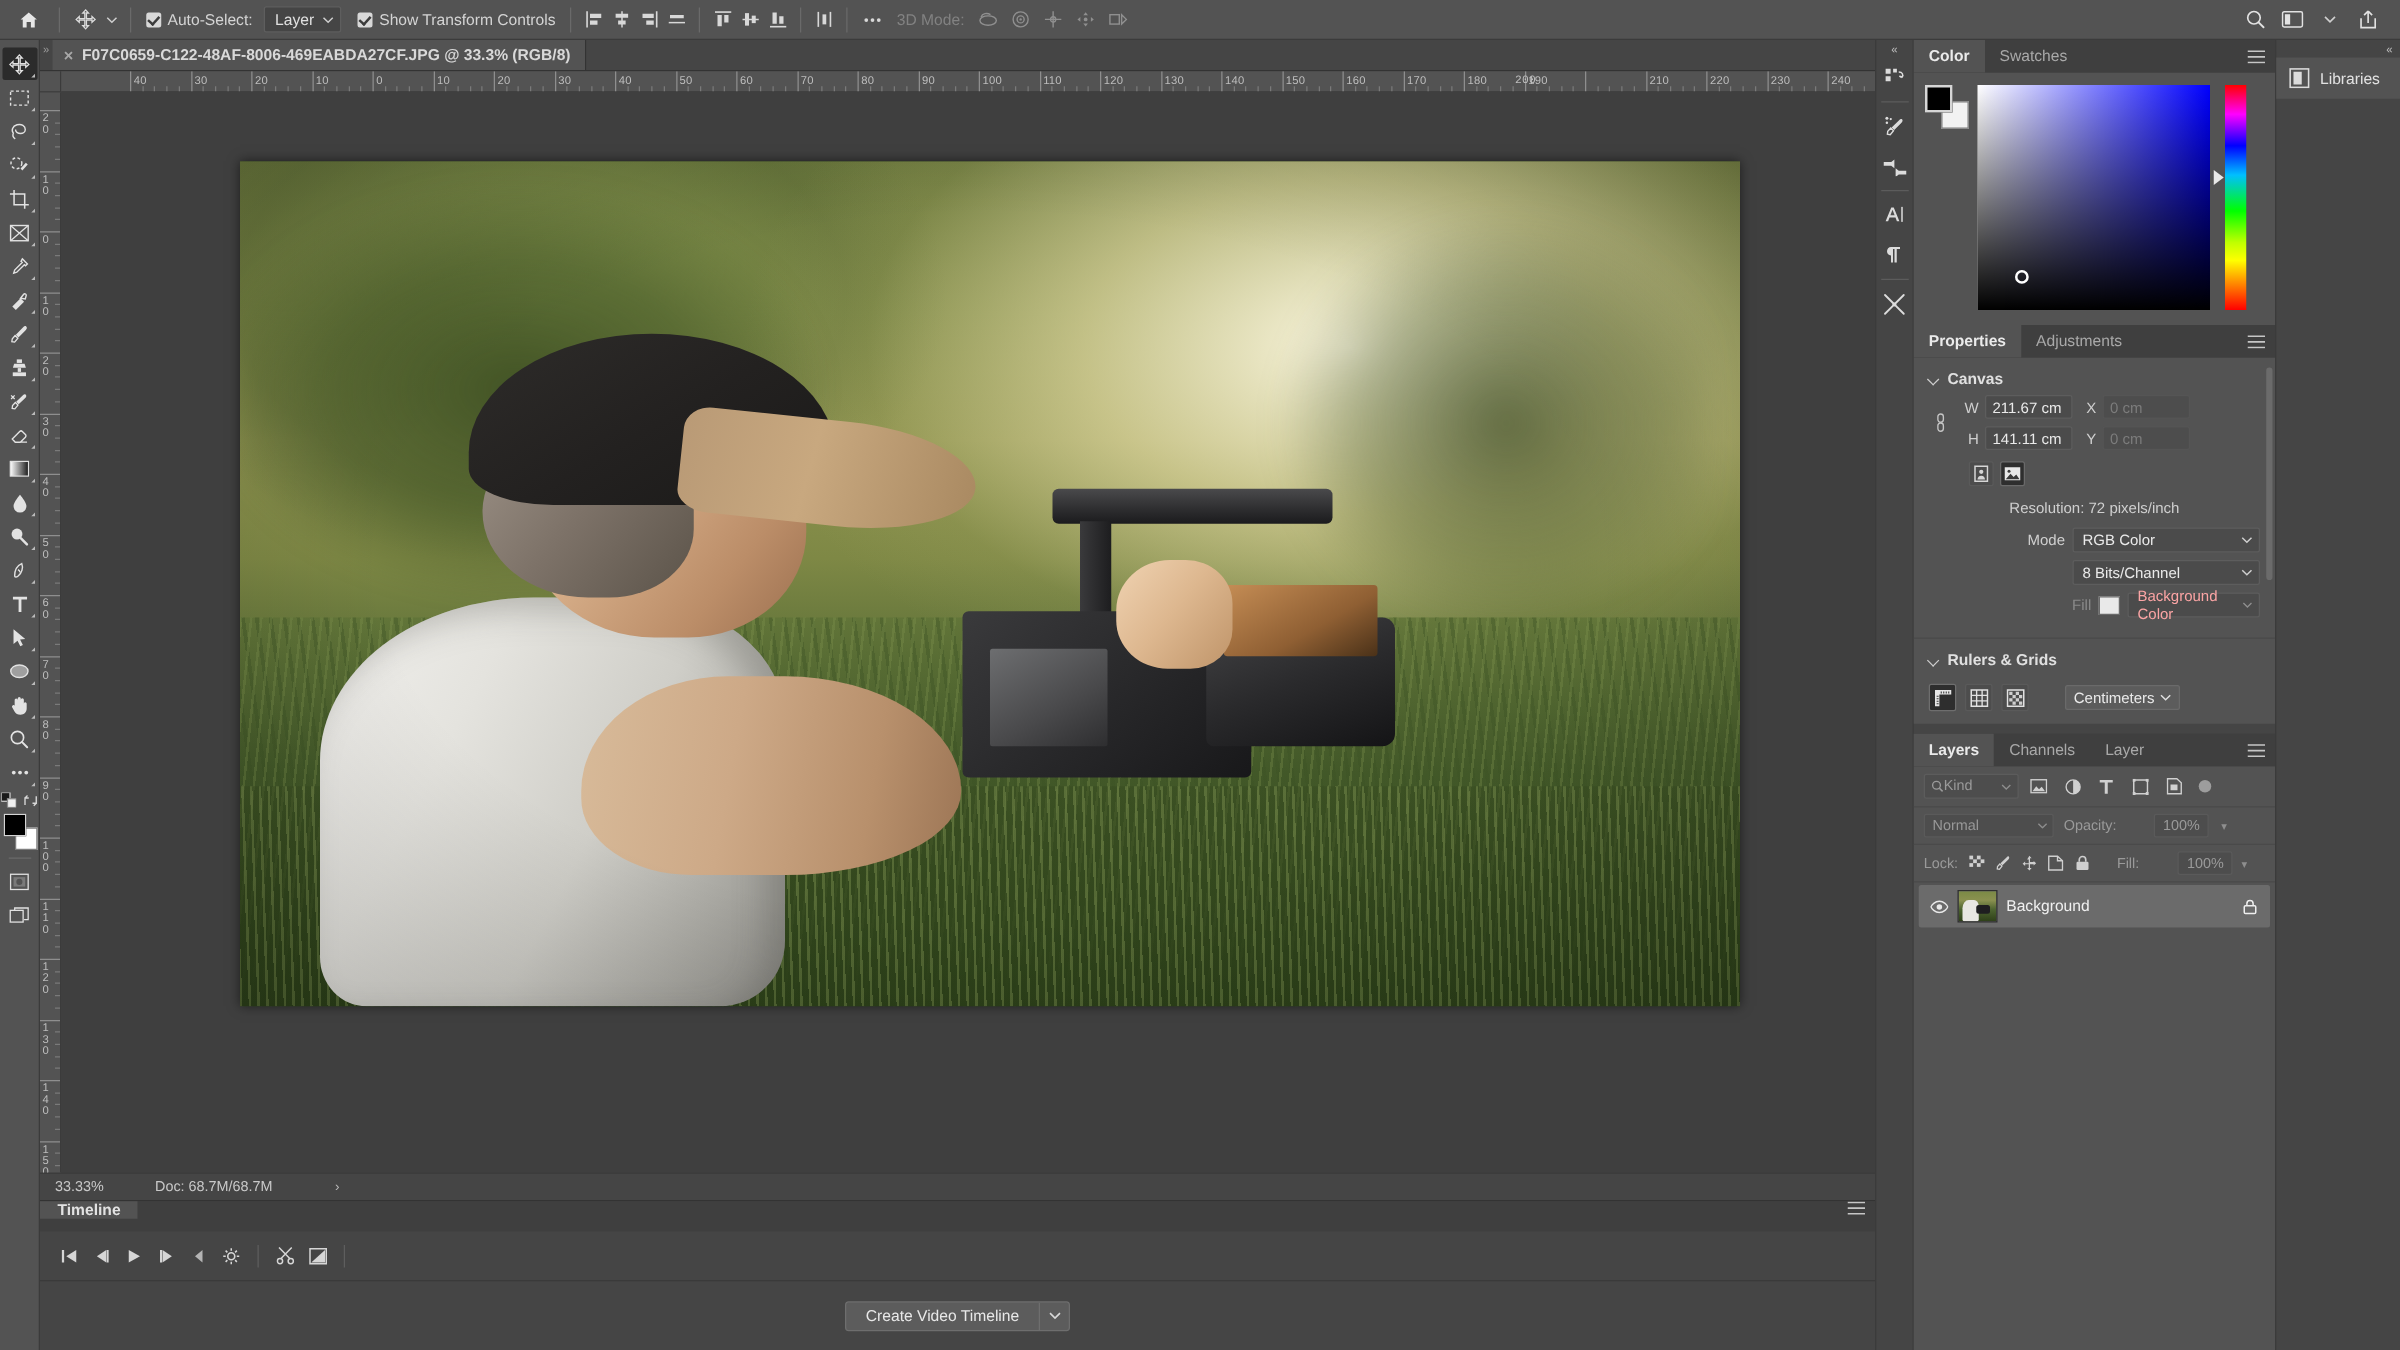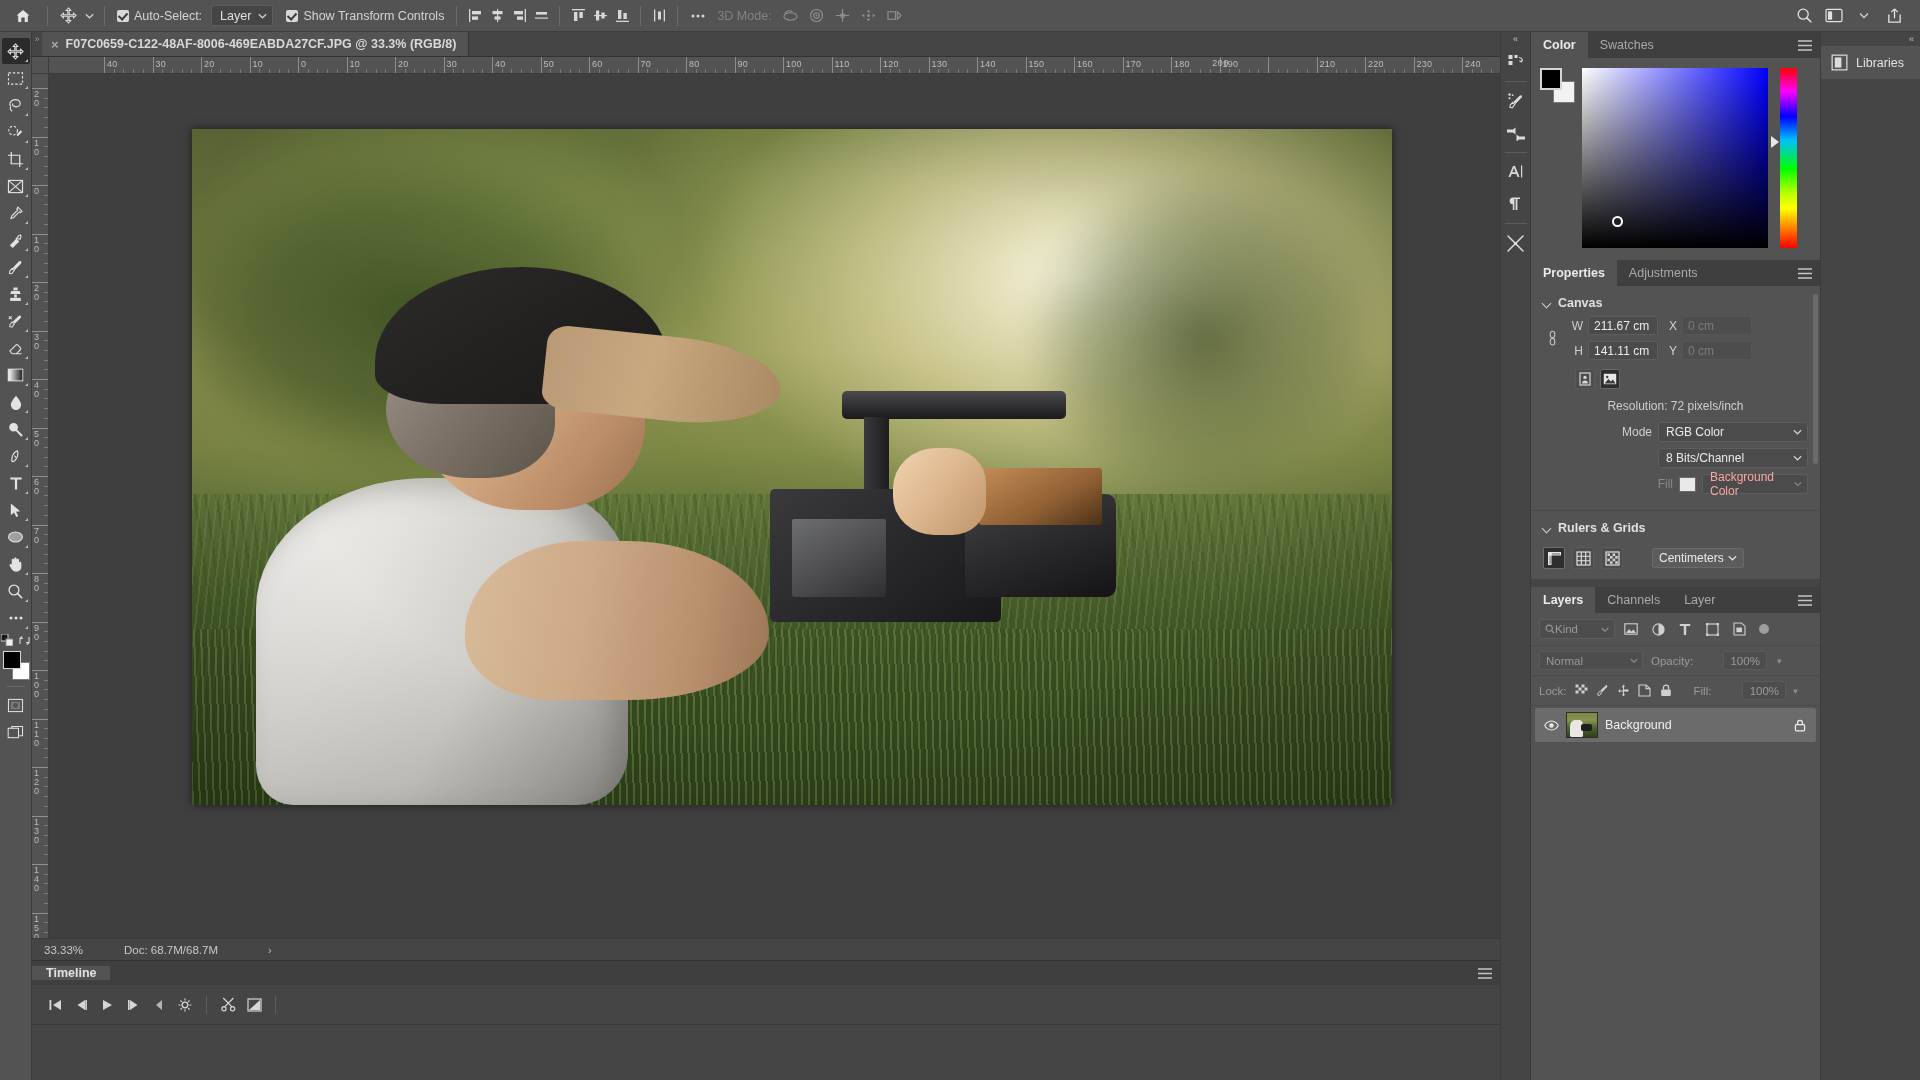--- a/index.html
+++ b/index.html
@@ -235,21 +235,21 @@
   }
   .sb-zoom { width: 78px; padding-left: 12px; }
   .sb-doc { padding-left: 14px; }
   .sb-arrow { padding-left: 50px; color: #bbb; font-size: 11px; }
 
   
   .timeline-panel {
     height: 120px; min-height: 120px; background: #454545;
     border-top: 1px solid #333; display: flex; flex-direction: column;
   }
-  .tl-tabrow { height: 24px; display: flex; align-items: center; background: #3f3f3f; }
+  .tl-tabrow { height: 24px; display: flex; align-items: flex-start; background: #3f3f3f; }
   .tl-tab {
     background: #535353; color: #e2e2e2; font-weight: bold; font-size: 12.5px;
     display: flex; align-items: center; padding: 0 14px;
   }
   .tl-menu { margin-left: auto; display: flex; align-items: center; padding-right: 8px; }
   .tl-controls { height: 40px; display: flex; align-items: center; padding: 0 10px; gap: 0; border-bottom: 1px solid #3a3a3a;}
   .tl-btn { width: 26px; height: 26px; display: flex; align-items: center; justify-content: center; }
   .tl-vsep { width: 1px; height: 18px; background: #5e5e5e; margin: 0 8px; }
   .tl-body { flex: 1; display: flex; align-items: center; justify-content: center; }
   .cvt-btn {
@@ -1139,20 +1139,30 @@
               </svg>
           </div>
           <div class="tl-btn">
             <svg width="15" height="14" viewBox="0 0 15 14">
                 <rect x="1" y="1" width="13" height="12" fill="none" stroke="#d6d6d6" stroke-width="1.2"></rect>
                 <path d="M2 12L13 2v10z" fill="#d6d6d6"></path>
               </svg>
           </div>
           <div class="tl-vsep"></div>
         </div>
+        <div class="tl-body">
+          <div class="cvt-btn">
+            <span class="cvt-main">Create Video Timeline</span>
+            <span class="cvt-caret">
+              <svg width="10" height="7" viewBox="0 0 10 7">
+                  <path d="M1 1.5L5 5.5 9 1.5" fill="none" stroke="#d8d8d8" stroke-width="1.3"></path>
+                </svg>
+            </span>
+          </div>
+        </div>
       </div>
     </div>
 
     <div class="dock-strip">
       <div class="dock-collapse">«</div>
       <div class="dock-icon">
         <svg width="18" height="18" viewBox="0 0 18 18">
             <rect x="1.5" y="2" width="4" height="4" fill="#dcdcdc"></rect>
             <rect x="1.5" y="8" width="4" height="4" fill="#dcdcdc"></rect>
             <rect x="7.5" y="2" width="3" height="3" fill="#dcdcdc"></rect>

